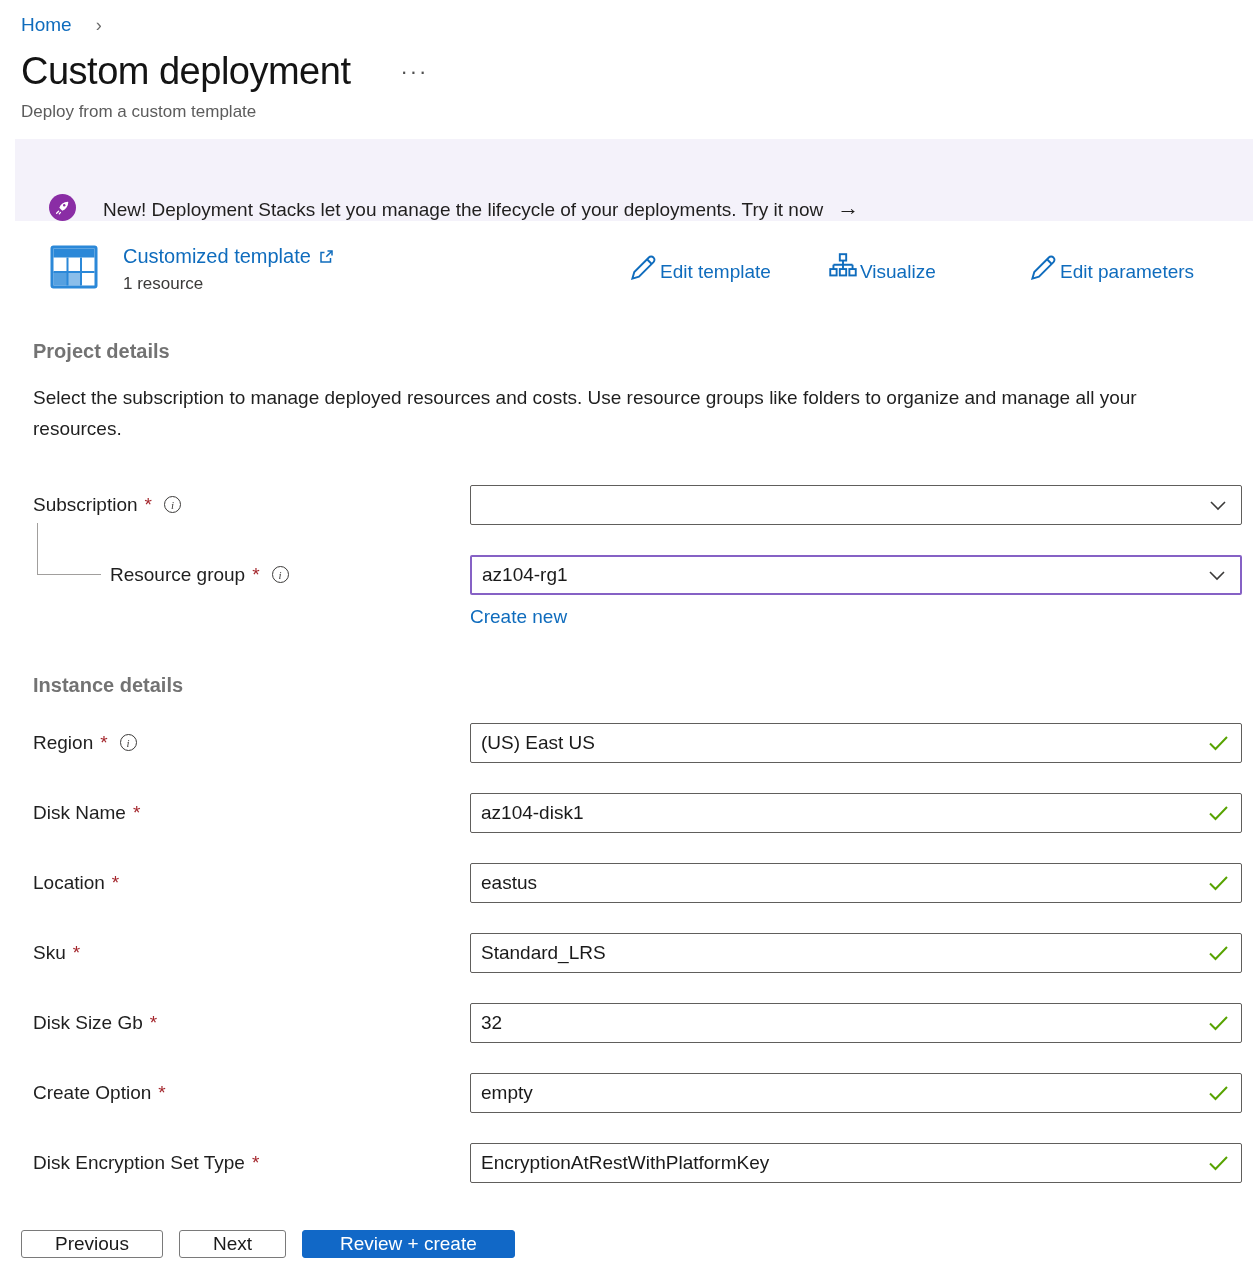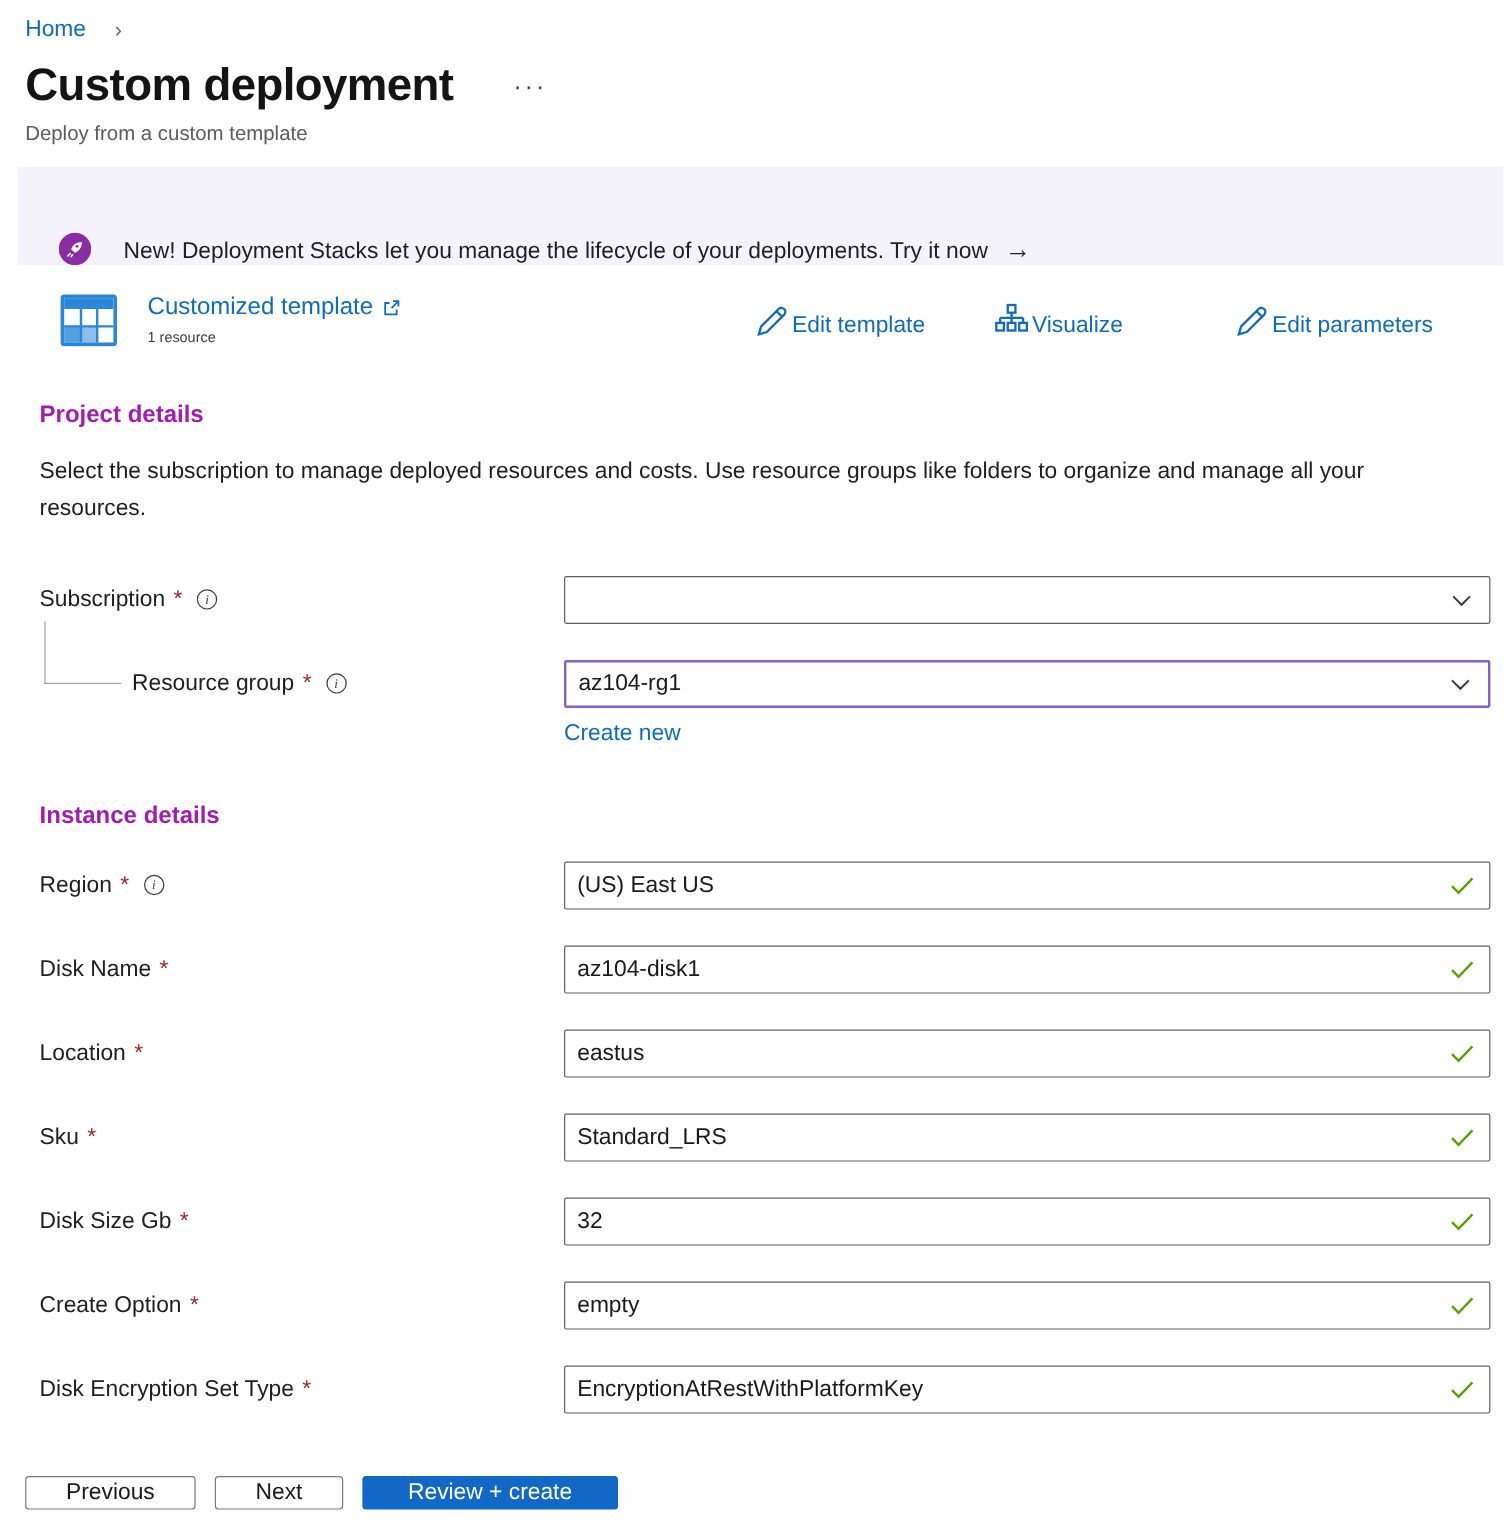--- a/index.html
+++ b/index.html
@@ -4,37 +4,37 @@
 <style>
   *{box-sizing:border-box;margin:0;padding:0}
   html,body{width:1253px;height:1280px}
   body{font-family:"Liberation Sans","DejaVu Sans",sans-serif;background:#fff;color:#1a1a1a;position:relative;overflow:hidden}
   a{text-decoration:none;color:#0f6cbd;cursor:pointer}
 
   .breadcrumb{padding:14px 0 0 21px;font-size:19px;display:flex;align-items:center;gap:24px}
   .crumb-sep{color:#6b6b6b;font-size:18px}
 
   .title-row{display:flex;align-items:center;margin:14px 0 0 21px}
-  .page-title{font-size:38px;font-weight:bold;color:#141414;letter-spacing:-0.5px}
+  .page-title{font-size:38px;font-weight:normal;color:#141414;letter-spacing:-0.5px}
   .overflow-menu{margin-left:50px;color:#4f4f4f;font-size:22px;letter-spacing:2px;cursor:pointer}
   .subtitle{margin:9px 0 0 21px;font-size:17px;color:#5c5c5c}
 
   .banner{margin:17px 0 0 15px;width:calc(100% - 15px);height:82px;background:#f4f2fa;display:flex;align-items:flex-end;padding-left:34px}
   .banner-text{margin-left:27px;font-size:19px;color:#201f1e}
   .banner-arrow{margin-left:14px;font-size:22px;color:#201f1e;cursor:pointer}
 
   .template-row{display:flex;align-items:flex-start;margin:24px 15px 0 50px}
   .template-info{margin-left:25px}
   .template-name{font-size:20px;color:#0f6cbd;display:flex;align-items:center;gap:7px;cursor:pointer}
-  .template-count{margin-top:6px;font-size:12px;color:#3b3a39}
+  .template-count{margin-top:6px;font-size:17px;color:#3b3a39}
   .actions{margin-left:auto;display:flex;margin-right:12px}
   .action{width:200px;display:flex;flex-direction:row;align-items:center;cursor:pointer;padding-top:6px}
   .action-label{margin-top:8px;font-size:19px;color:#0f6cbd}
 
-  .section-heading{margin:46px 0 0 33px;font-size:20px;font-weight:bold;color:#a21caf}
+  .section-heading{margin:46px 0 0 33px;font-size:20px;font-weight:bold;color:#737373}
   .section-desc{margin:19px 40px 0 33px;font-size:19px;line-height:1.65;color:#1f1f1f;max-width:1165px}
 
   .field-row{display:flex;align-items:center;margin-left:33px;position:relative}
   .field-label{flex:0 0 437px;display:flex;align-items:center;font-size:19px;color:#1f1f1f}
   .req{color:#a4262c;margin-left:7px;font-size:19px}
   .info-icon{margin-left:12px;width:17px;height:17px;border:1px solid #3b3a39;border-radius:50%;display:inline-flex;align-items:center;justify-content:center;font-size:11px;color:#3b3a39;cursor:pointer;flex:0 0 17px}
   .info-icon::before{content:"i";font-family:"Liberation Serif",serif;font-style:italic}
 
   .control{flex:0 0 772px;height:40px;border:1px solid #605e5c;border-radius:2px;display:flex;align-items:center;background:#fff;cursor:pointer}
   .control .val{padding-left:10px;font-size:19px;color:#1a1a1a;flex:1;white-space:nowrap;overflow:hidden}

